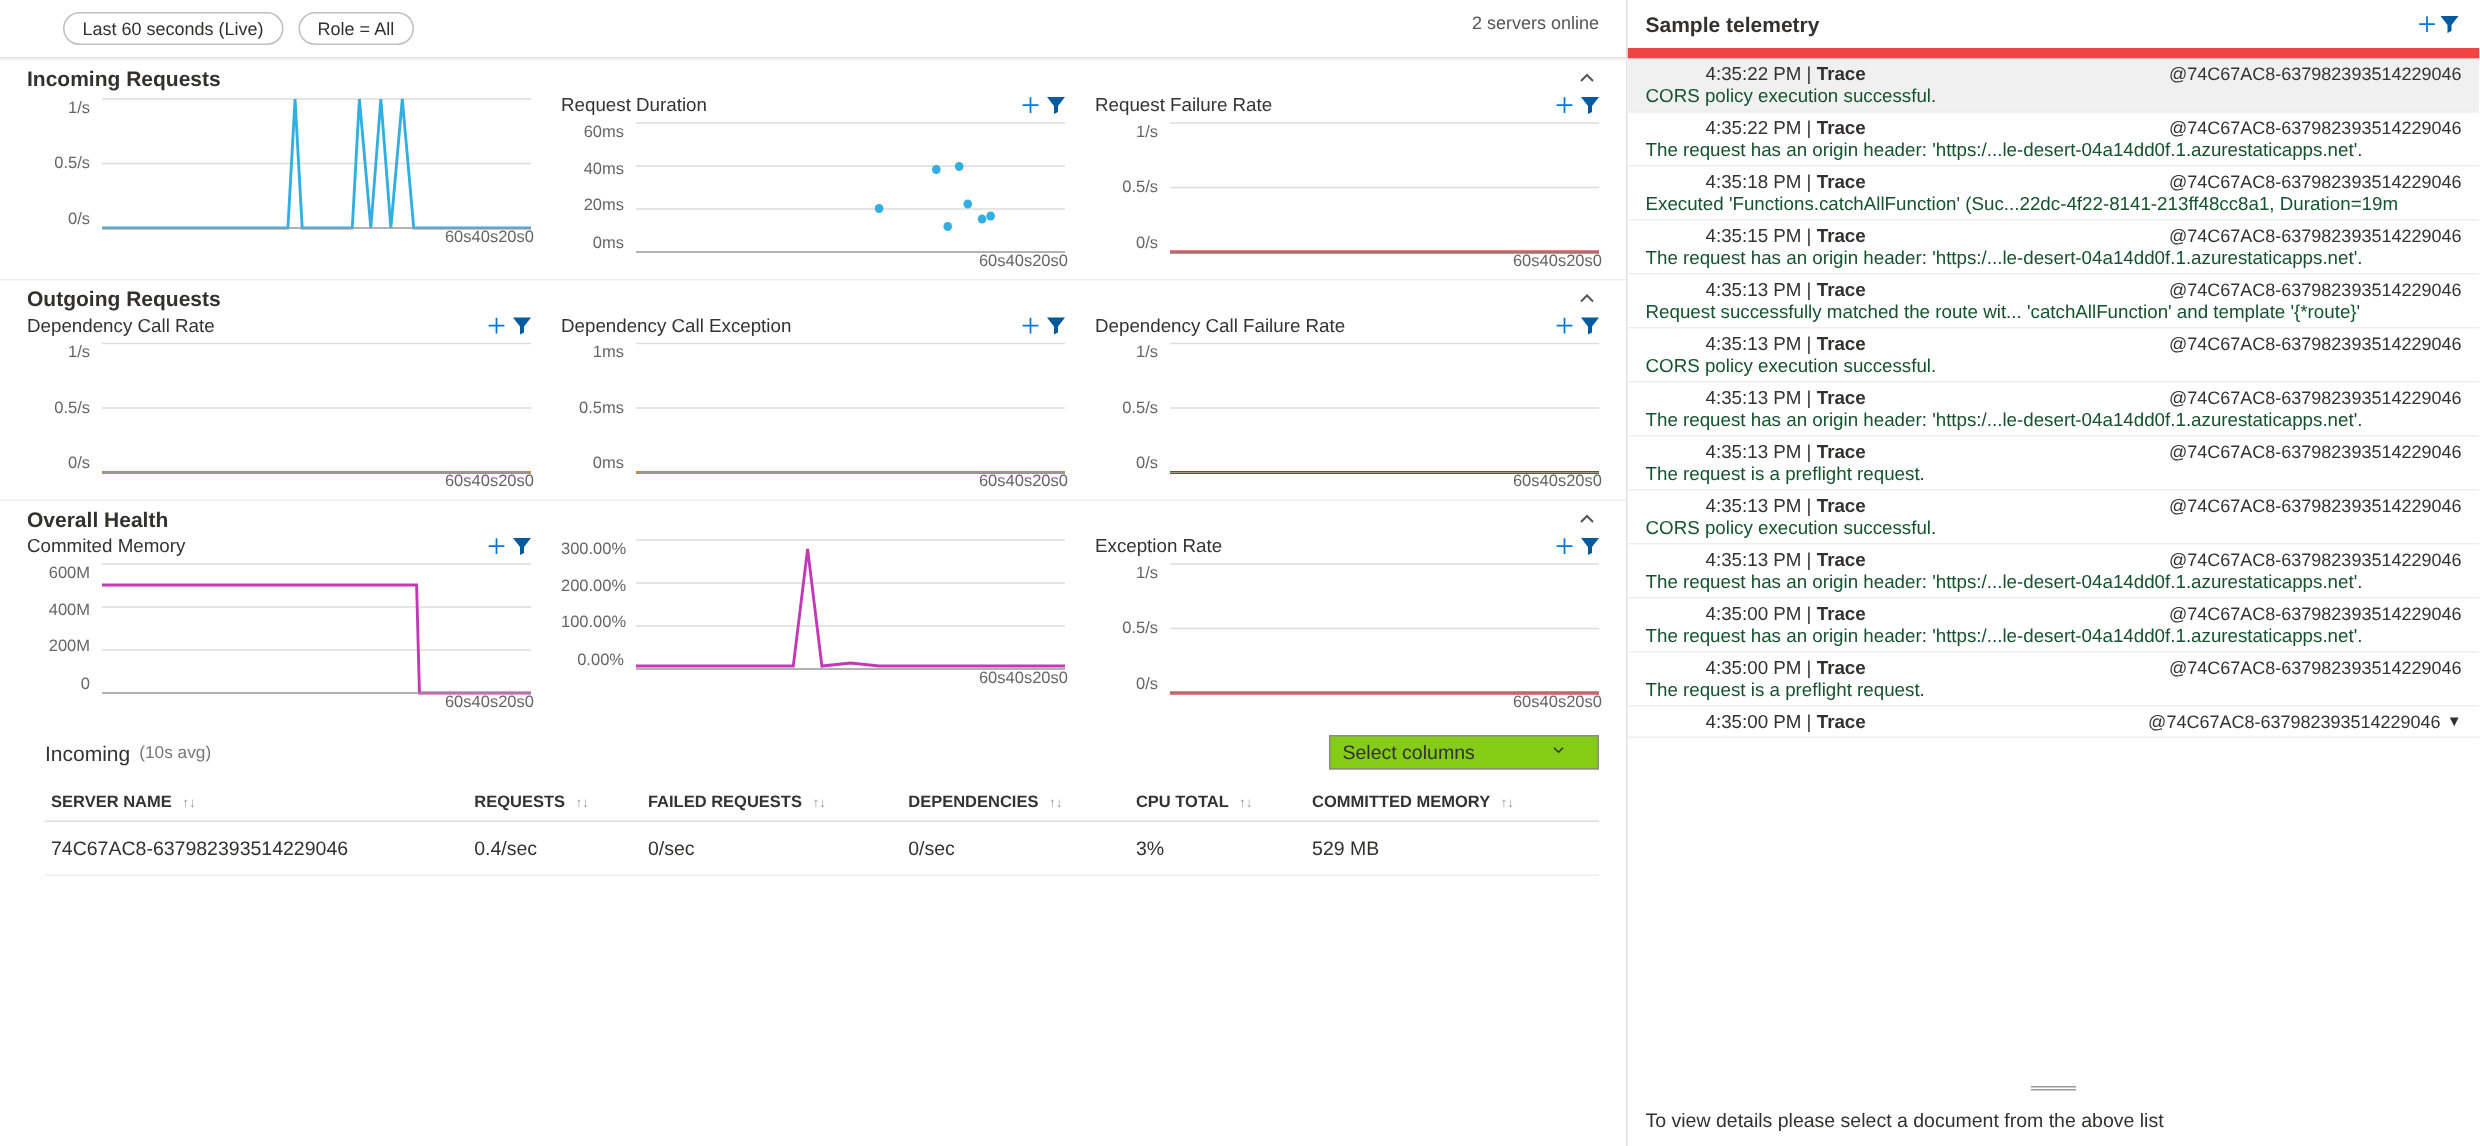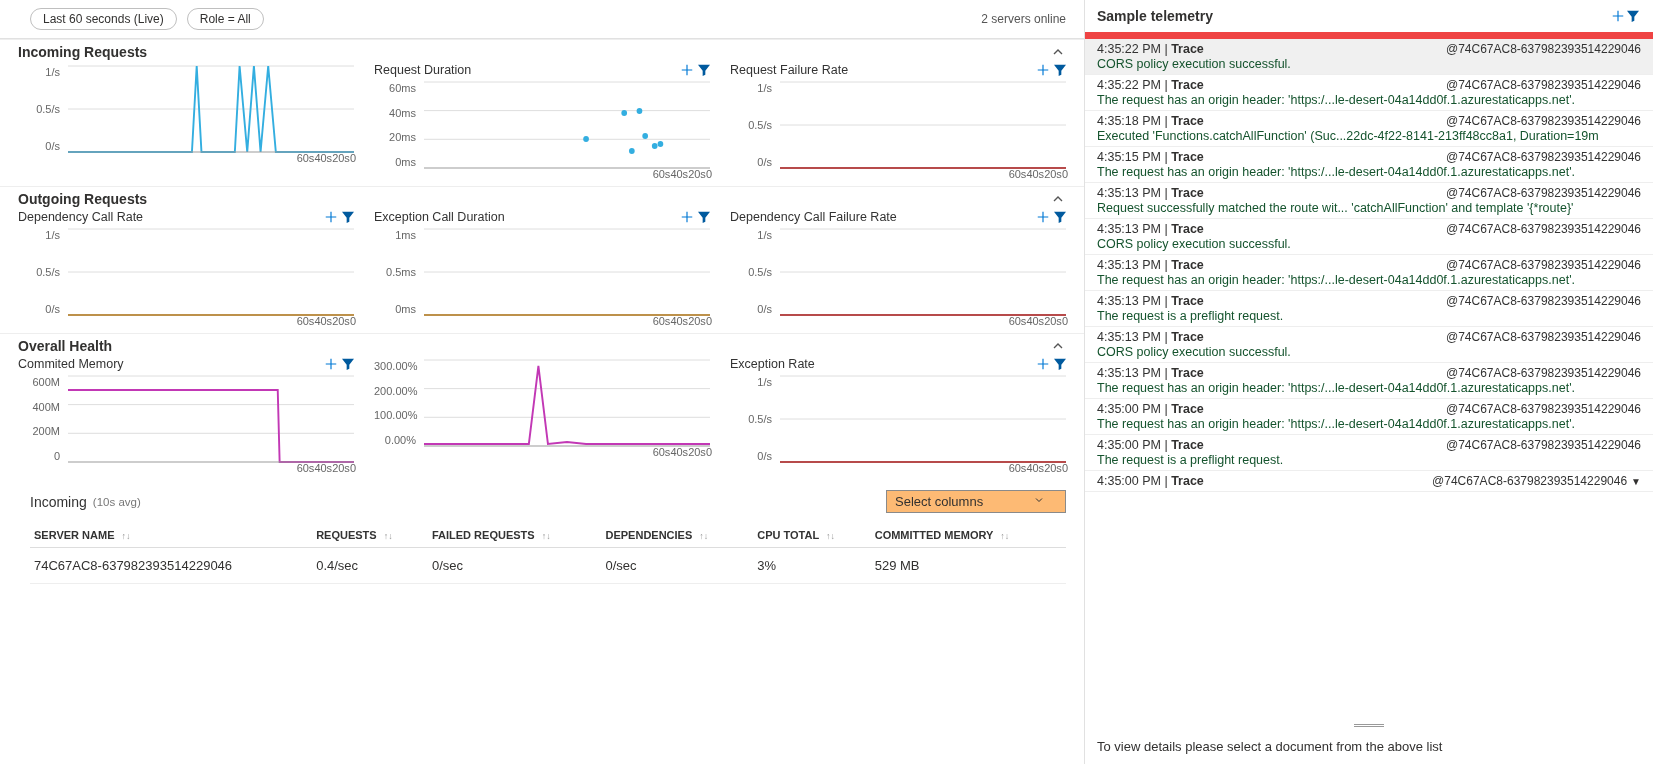--- a/index.html
+++ b/index.html
@@ -1,21 +1,21 @@
 <!DOCTYPE html>
 <html><head>
 <meta charset="utf-8">
 <style>
 html,body{margin:0;padding:0;font-family:"Segoe UI",Arial,sans-serif;font-size:13px;color:#323130;background:#fff;}
 *{box-sizing:border-box;}
 .root{display:flex;width:1653px;height:764px;}
 .left{flex:0 0 1085px;border-right:1px solid #e1e1e1;display:flex;flex-direction:column;overflow:hidden;}
 .right{flex:1;display:flex;flex-direction:column;overflow:hidden;}
 
-.topbar{display:flex;align-items:center;padding:8px 18px 8px 30px;gap:10px;border-bottom:1px solid #e1e1e1;}
+.topbar{display:flex;padding:8px 18px 8px 42px;gap:10px;border-bottom:1px solid #e1e1e1;}
 .pill{border:1px solid #bfbfbf;border-radius:14px;padding:3px 12px;font-size:12px;background:#fff;cursor:pointer;}
 .spacer{flex:1;}
 .servers-online{font-size:12px;color:#555;}
 
 .section-h{display:flex;align-items:center;padding:4px 18px 0 18px;font-weight:600;font-size:14px;border-top:1px solid #eee;}
 .section-h:first-of-type{border-top:none;}
 .chev{margin-left:auto;cursor:pointer;}
 .chev svg{width:18px;height:18px;}
 
 .charts-row{display:flex;padding:0 8px 4px 8px;}
@@ -41,34 +41,34 @@
 .line-red{stroke:#d40000;stroke-width:2;fill:none;}
 .line-purple{stroke:#c238b5;stroke-width:2;fill:none;}
 .dot-blue{fill:#33aee0;}
 .xaxis{position:absolute;left:50px;right:0;bottom:0;height:14px;display:flex;justify-content:flex-end;font-size:11px;color:#666;}
 
 
 .servers-block{padding:10px 18px 0 30px;}
 .servers-head{display:flex;align-items:center;gap:6px;}
 .servers-head .t1{font-size:14px;font-weight:400;color:#333;}
 .servers-head .t2{font-size:11.5px;color:#777;}
-.select-cols{margin-left:auto;border:1px solid #8a8a8a;padding:3px 8px;font-size:13px;display:flex;align-items:flex-start;gap:50px;background:#fdba74;cursor:pointer;min-width:180px;}
+.select-cols{margin-left:auto;border:1px solid #8a8a8a;padding:3px 8px;font-size:13px;display:flex;align-items:flex-start;gap:50px;background:#84cc16;cursor:pointer;min-width:180px;}
 .select-cols svg{width:12px;height:12px;}
 .tbl{width:100%;margin-top:10px;border-collapse:collapse;}
 .tbl th{font-size:11px;font-weight:600;text-align:left;padding:6px 4px;color:#333;border-bottom:1px solid #ddd;}
 .tbl th .sort{float:none;margin-left:4px;font-size:9px;color:#999;}
 .tbl td{font-size:13px;padding:10px 4px;border-bottom:1px solid #eee;}
 
 
 .tel-head{display:flex;align-items:center;padding:8px 12px;border-bottom:7px solid #ef4444;}
 .tel-head .ttl{font-size:14px;font-weight:600;}
 .tel-list{flex:1;overflow-y:auto;}
 .tel-item{padding:3px 12px 3px 12px;border-bottom:1px solid #eee;}
 .tel-item.sel{background:#f0f0f0;}
-.tel-line1{display:flex;align-items:center;font-size:12.5px;}
+.tel-line1{display:flex;align-items:center;font-size:12.5px;margin-left:40px;}
 .tel-line1 .ts{color:#333;}
 .tel-line1 .type{font-weight:600;}
 .tel-line1 .id{margin-left:auto;font-size:12px;color:#333;}
 .tel-line1 .arr{margin-left:4px;font-size:10px;}
 .tel-line2{font-size:12.5px;color:#14532d;padding-top:1px;}
 .tel-grip{height:8px;display:flex;align-items:center;justify-content:center;}
 .tel-grip div{width:30px;border-top:1px solid #999;border-bottom:1px solid #999;height:3px;}
 .tel-footer{padding:10px 12px;font-size:13px;}
 
 </style>
@@ -246,21 +246,21 @@
       <div class="xaxis">
               <span>60s</span>
               <span>40s</span>
               <span>20s</span>
               <span>0</span>
             </div>
     </div>
   </div>
         <div class="chart-cell">
     <div class="chart-title-row">
-      <span class="chart-title">Exception Call Duration</span>
+      <span class="chart-title">Dependency Call Exception</span>
       <div class="chart-actions">
         <span class="icon-btn plus-small">
                 <svg viewBox="0 0 24 24">
                   <path d="M11 3h2v18h-2zM3 11h18v2H3z"></path>
                 </svg>
               </span>
         <span class="icon-btn filter-blue">
                 <svg viewBox="0 0 24 24">
                   <path d="M3 4h18l-7 9v6l-4 2v-8z"></path>
                 </svg>

